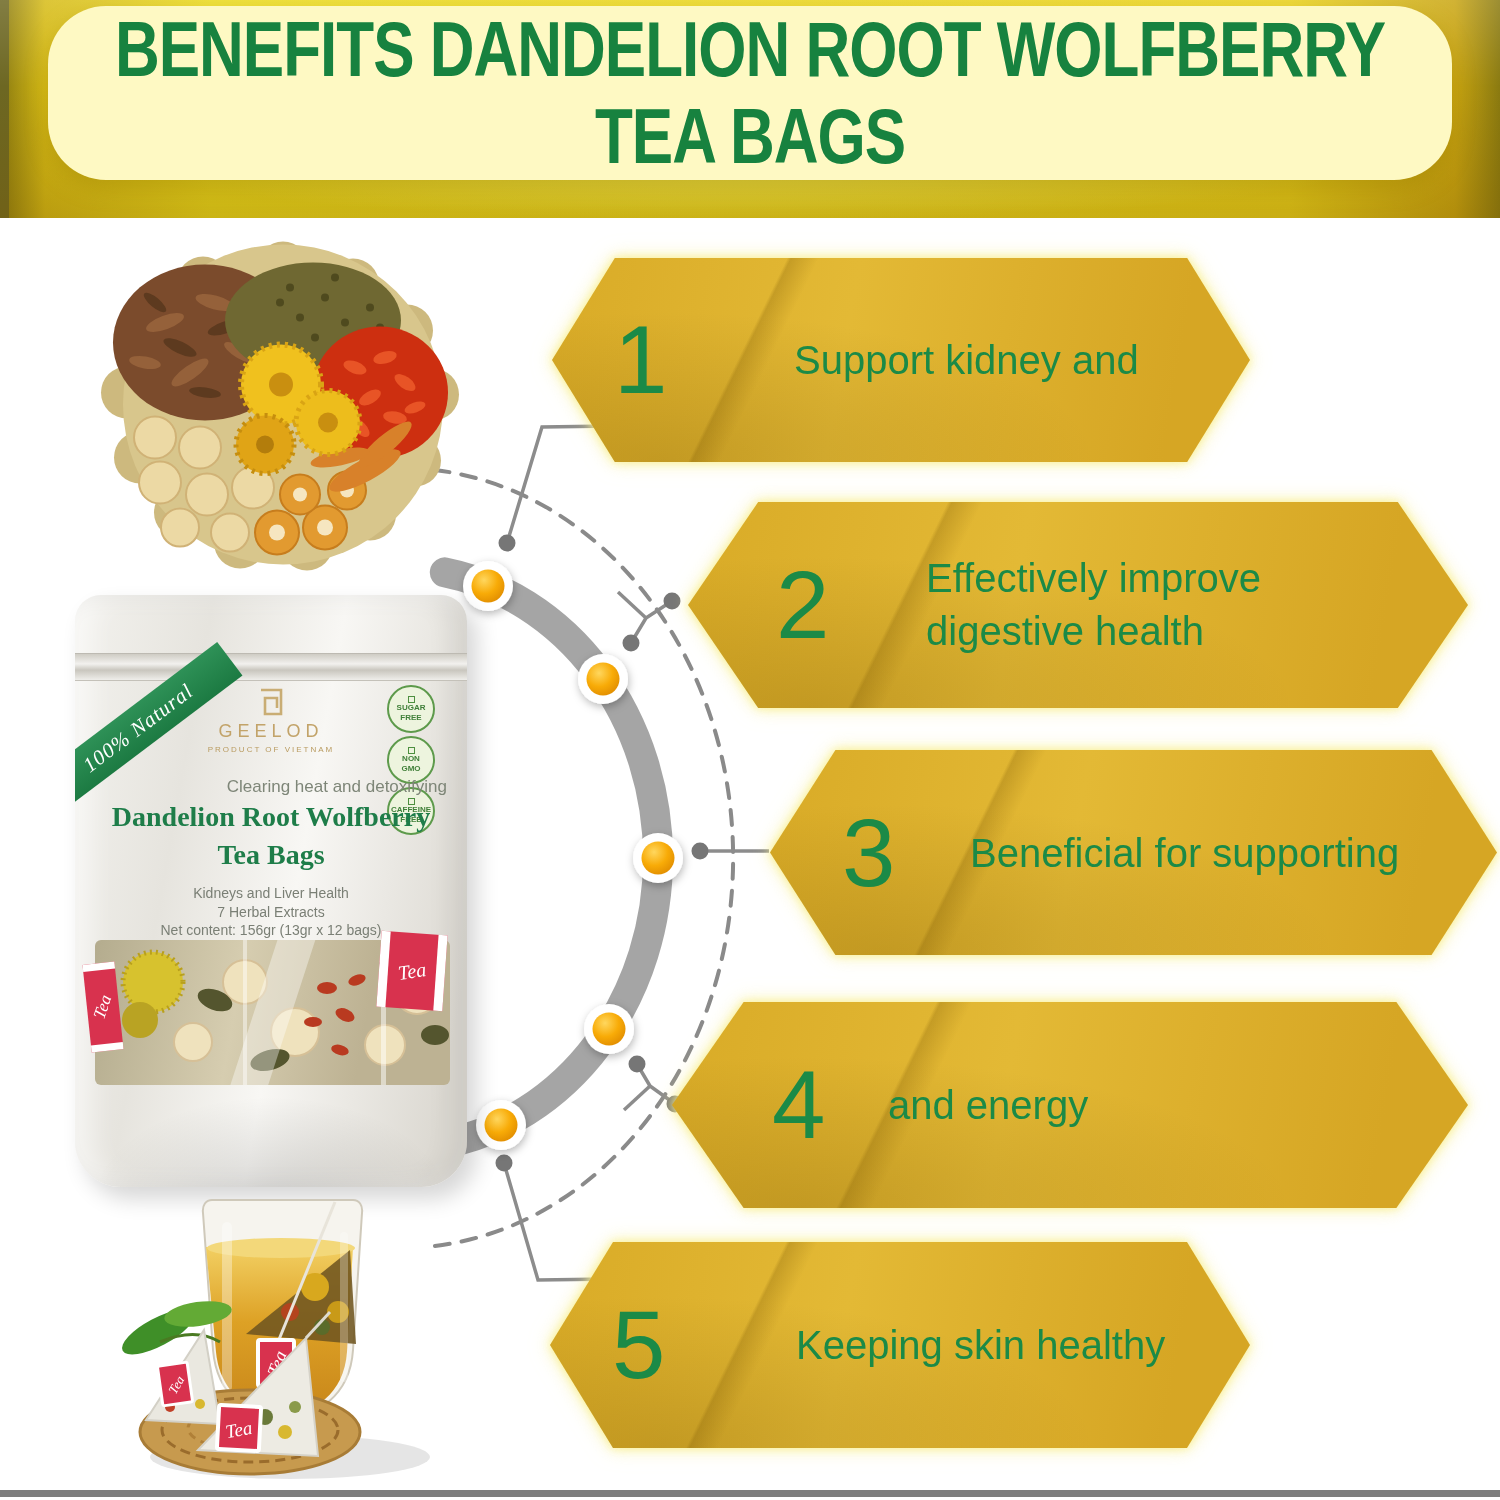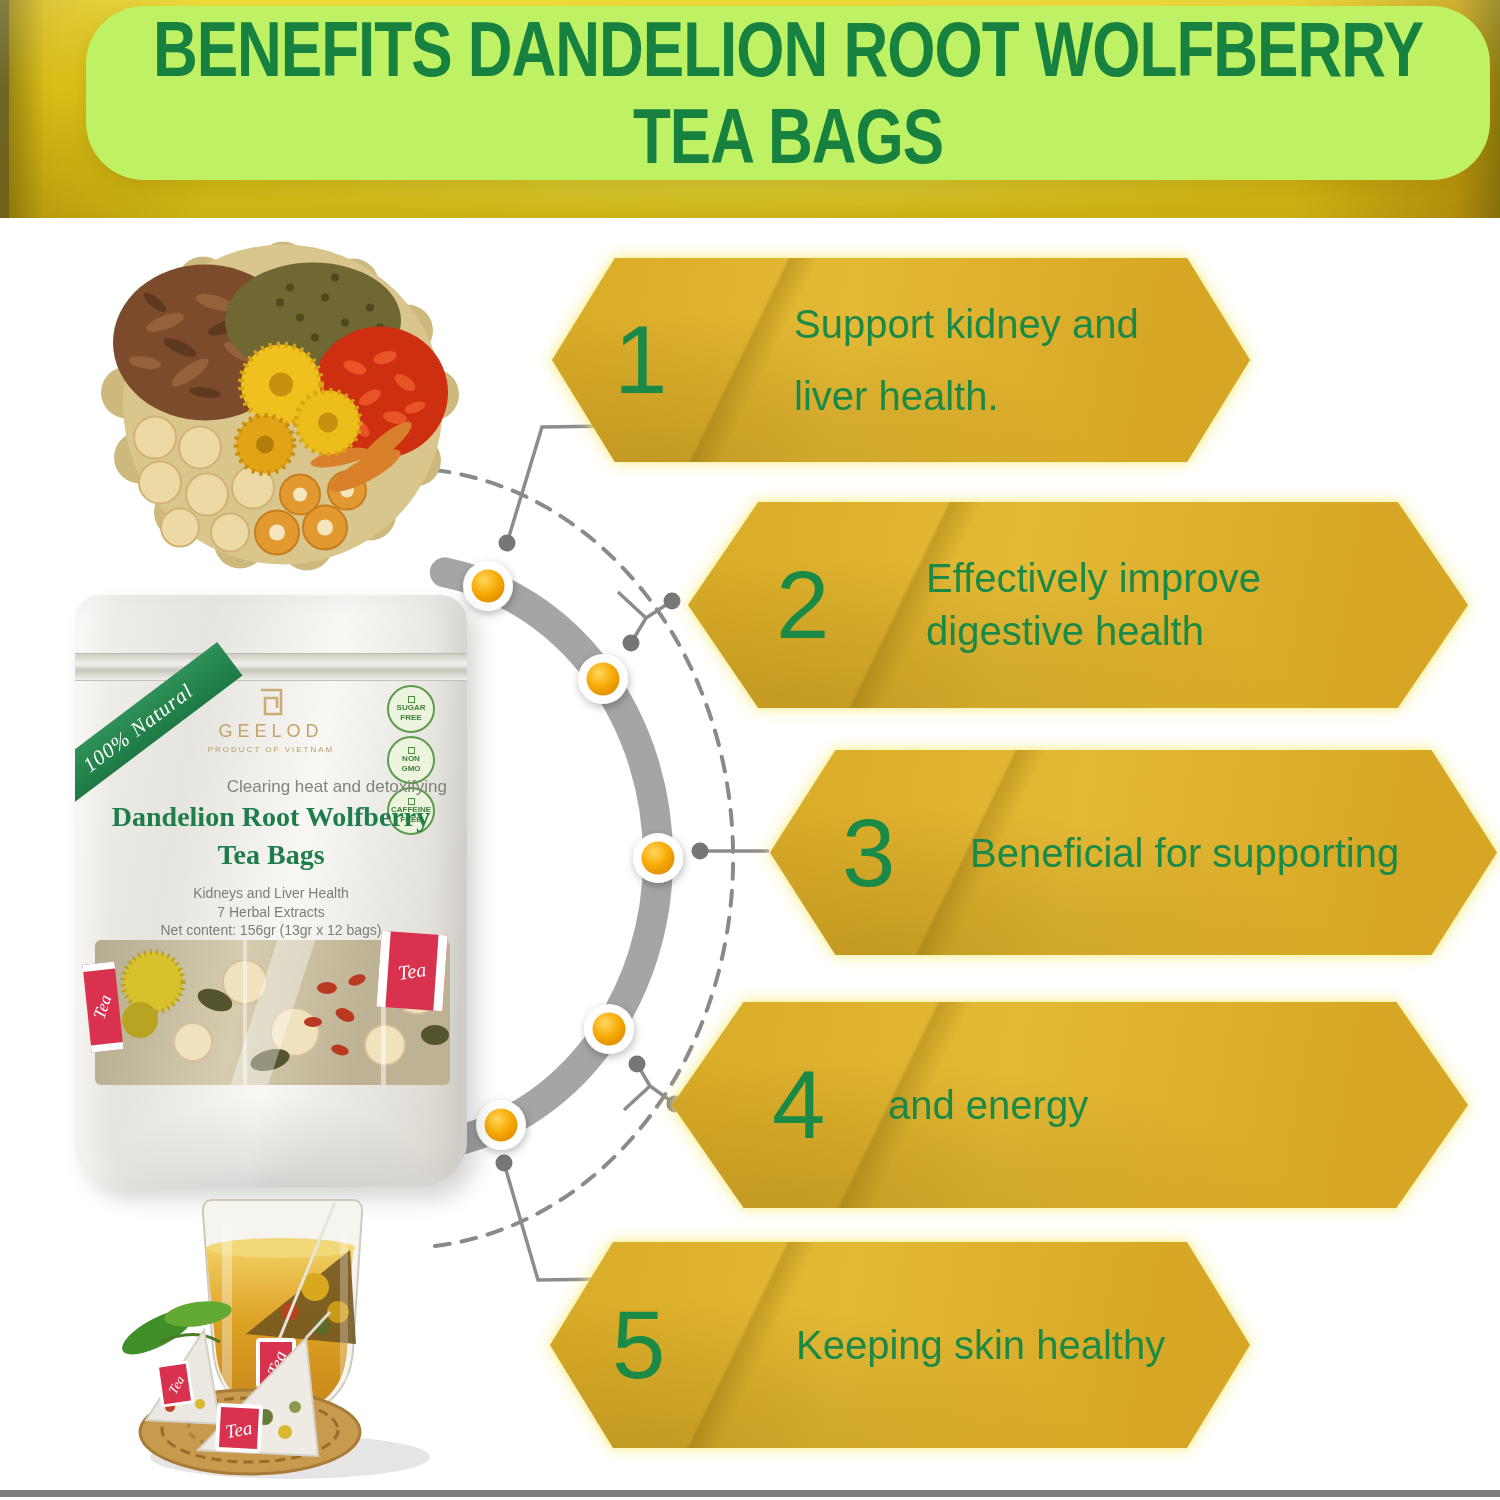--- a/index.html
+++ b/index.html
@@ -7,23 +7,23 @@
           font-family:"Liberation Sans",sans-serif;background:#ffffff;}
 
   
   .band{position:absolute;left:0;top:0;width:1500px;height:218px;
     background:linear-gradient(90deg,#8a7a10 0%,#d6bb16 3%,#eedd1e 14%,#ecd41c 86%,#c9a511 97%,#8a7a10 100%);}
   .band::after{content:"";position:absolute;inset:0;
     background:linear-gradient(180deg,rgba(255,255,255,.15) 0%,rgba(255,255,255,0) 40%,rgba(120,85,0,.30) 100%);}
   .band-glow{position:absolute;left:150px;top:150px;width:1200px;height:70px;
     background:radial-gradient(ellipse at 50% 30%,rgba(255,250,90,.95),rgba(255,250,90,0) 70%);}
   .band-edge{position:absolute;left:0;top:0;width:9px;height:218px;background:#6d6722;}
-  .title-card{position:absolute;left:48px;top:6px;width:1404px;height:174px;background:#bef264;
+  .title-card{position:absolute;left:48px;top:6px;width:1404px;height:174px;background:#fef9c3;
     border-radius:58px;box-shadow:0 8px 22px rgba(150,120,0,.35);
-    display:flex;flex-direction:column;align-items:center;justify-content:center;gap:16px;z-index:2;margin-left:38px;}
+    display:flex;flex-direction:column;align-items:center;justify-content:center;gap:16px;z-index:2;}
   .title-line{display:inline-block;font-weight:bold;font-size:62px;letter-spacing:-1px;
     color:#17823f;transform:scaleY(1.25);white-space:nowrap;}
 
   
   .banner-glow{position:absolute;filter:drop-shadow(0 0 5px rgba(248,238,140,.95)) drop-shadow(0 0 9px rgba(248,238,140,.55));}
   .banner{position:relative;width:100%;height:100%;
     clip-path:polygon(0% 50%,9% 0%,91% 0%,100% 50%,91% 100%,9% 100%);
     background:linear-gradient(100deg,#d9ab27 0%,#e3b935 42%,#d6a624 88%);}
   .banner::before{content:"";position:absolute;inset:0;
     background:linear-gradient(116deg,rgba(0,0,0,0) 29.5%,rgba(125,90,5,.28) 30%,rgba(125,90,5,0) 33.5%),
@@ -165,21 +165,20 @@
           <circle cx="501" cy="1125" r="16.5" fill="url(#dotGrad)"></circle>
         </g>
     </g>
   </svg>
 
   <div class="banner-glow g1">
     <div class="banner">
       <div class="b-num">1</div>
       <div class="b-text">
         <span class="b-line b-line1">Support kidney and</span>
-        <span class="b-line b-line2">liver health.</span>
       </div>
     </div>
   </div>
   <div class="banner-glow g2">
     <div class="banner">
       <div class="b-num">2</div>
       <div class="b-text">
         <span class="b-line b-line1">Effectively improve</span>
         <span class="b-line b-line2">digestive health</span>
       </div>

